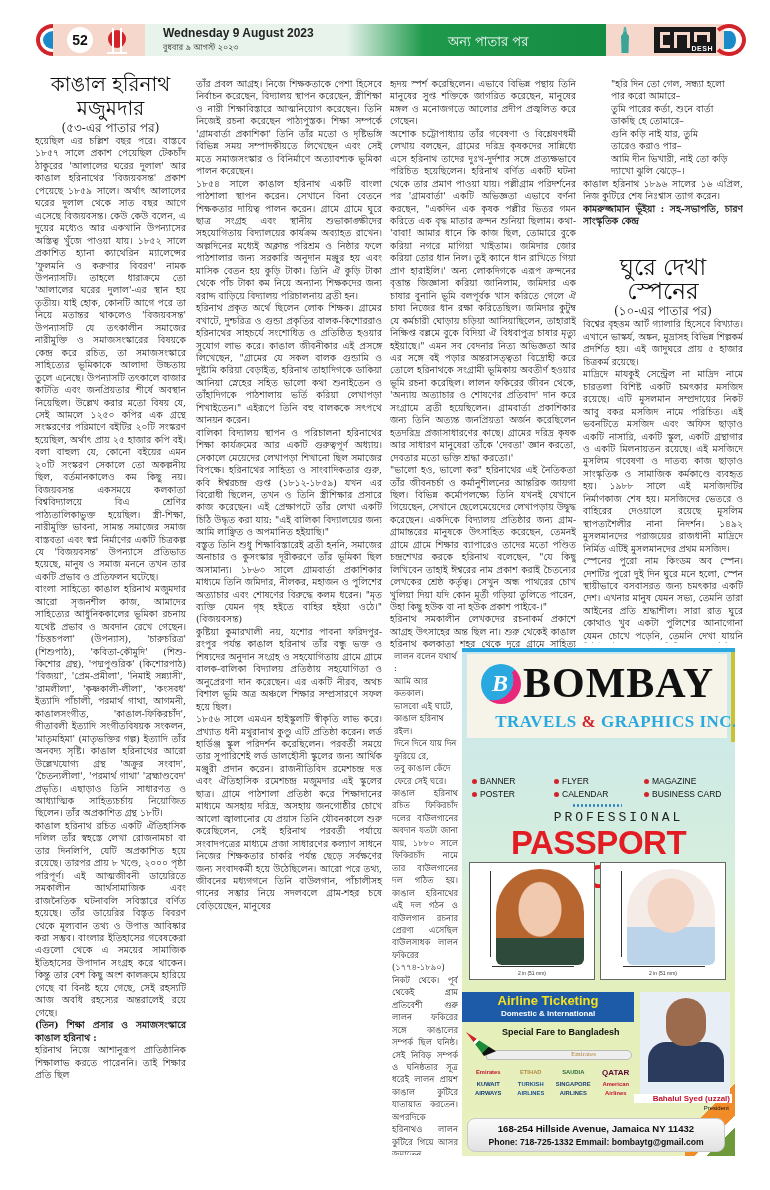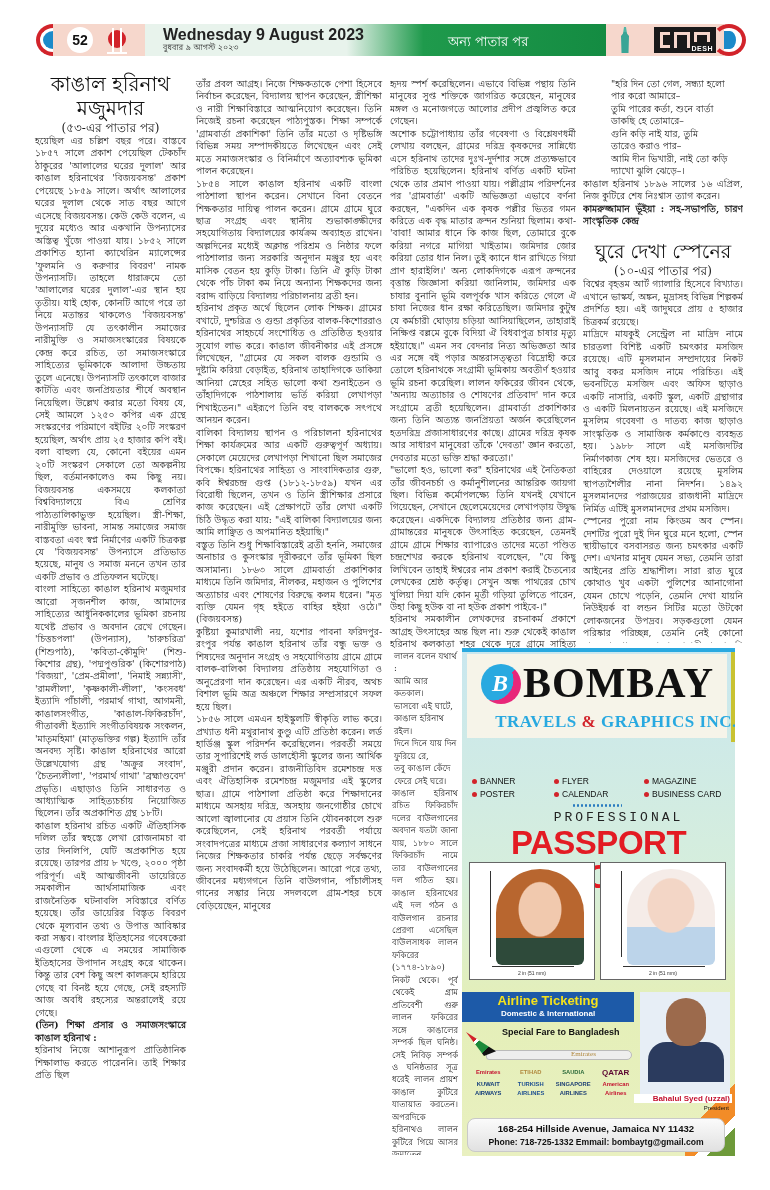--- a/index.html
+++ b/index.html
@@ -16,21 +16,21 @@
   .pagenum { position: absolute; left: 67px; top: 3px; width: 26px; height: 26px; border-radius: 50%;
     background: #fff; font-family: "Liberation Sans", sans-serif; font-weight: bold; font-size: 14px;
     text-align: center; line-height: 26px; color: #111; }
   .flag-icon { position: absolute; left: 107px; top: 4px; width: 20px; height: 26px; }
   .flag-icon .disc { position: absolute; left: 1px; top: 2px; width: 18px; height: 18px; border-radius: 50%; background: #d2232a; }
   .flag-icon .bar { position: absolute; top: 0; width: 2px; height: 26px; background: #fff; }
   .flag-icon .base { position: absolute; left: 0; bottom: 0; width: 20px; height: 2px; background: #fff; }
   .hdr-green { position: absolute; left: 145px; top: 0; width: 480px; height: 32px;
     background: linear-gradient(90deg, #e8f3ec 0%, #e8f3ec 42%, #1f9a4c 58%, #138a41 100%); }
   .hdr-date-en { position: absolute; left: 163px; top: 2px; font-family: "Liberation Sans", sans-serif;
-    font-weight: bold; font-size: 16px; color: #222; }
+    font-weight: bold; font-size: 12px; color: #222; }
   .hdr-date-bn { position: absolute; left: 163px; top: 17px; font-size: 8px; color: #222; }
   .hdr-section { position: absolute; left: 448px; top: 8px; font-size: 13px; color: #fff; }
   .hdr-liberty { position: absolute; left: 606px; top: 0; width: 42px; height: 32px; background: #f6d7cc; }
   .hdr-liberty .statue { position: absolute; left: 14px; top: 3px; width: 10px; height: 26px;
     background: linear-gradient(180deg, #4db6a6 0 20%, #3aa596 20% 100%); clip-path: polygon(40% 0, 60% 0, 70% 25%, 90% 35%, 85% 100%, 15% 100%, 10% 35%, 30% 25%); }
   .hdr-desh { position: absolute; left: 646px; top: 0; width: 78px; height: 32px; background: #f6d7cc; }
   .desh-logo { position: absolute; left: 8px; top: 3px; width: 62px; height: 26px; background: #1a1a1a; }
   .desh-logo .g1 { position: absolute; left: 6px; top: 5px; width: 10px; height: 16px; border: 3px solid #f6d7cc; border-right: none; }
   .desh-logo .g2 { position: absolute; left: 20px; top: 5px; width: 16px; height: 16px; border: 3px solid #f6d7cc; border-bottom: none; }
   .desh-logo .g3 { position: absolute; left: 40px; top: 5px; width: 16px; height: 10px; border: 3px solid #f6d7cc; border-bottom: none; }
@@ -49,21 +49,21 @@
   .col3 { left: 390px; top: 78px; width: 186px; }
   .col3b { left: 392px; top: 650px; width: 66px; }
   .col4 { left: 583px; top: 78px; width: 160px; }
 
   .art-title { font-size: 20px; line-height: 24px; text-align: center; font-weight: normal; color: #111; margin-bottom: 2px; }
   .contd { text-align: center; font-size: 12px; line-height: 13px; }
   .sub { font-weight: bold; }
   .verse { padding-left: 28px; text-align: left; }
   .verse2 { padding-left: 24px; text-align: left; }
   .byline { font-weight: bold; }
-  .col4 .art-title { margin-top: 12px; font-size: 19px; }
+  .col4 .art-title { margin-top: 28px; font-size: 23px; }
 
   
   .ad { position: absolute; left: 462px; top: 648px; width: 273px; height: 508px;
     background: linear-gradient(180deg, #c9e7ef 0%, #d6eedc 45%, #e4efb8 70%, #e9f0c0 100%); overflow: hidden; }
   .ad-topbar { position: absolute; left: 0; top: 0; width: 273px; height: 4px; background: #29a9e0; }
   .ad-rightbar { position: absolute; right: 0; top: 4px; width: 4px; height: 90px; background: #c9c232; }
   .ad-header { position: absolute; left: 5px; top: 6px; width: 260px; height: 84px; background: #f6f4e9; }
   .ad-logo-b { position: absolute; left: 14px; top: 10px; width: 40px; height: 40px; border-radius: 50%;
     background: radial-gradient(circle at 30% 40%, #29a9e0 0 55%, transparent 56%), linear-gradient(135deg, #29a9e0 50%, #e8277a 50%); }
   .ad-logo-b span { position: absolute; left: 11px; top: 6px; font-family: "Liberation Serif", serif; font-style: italic;

